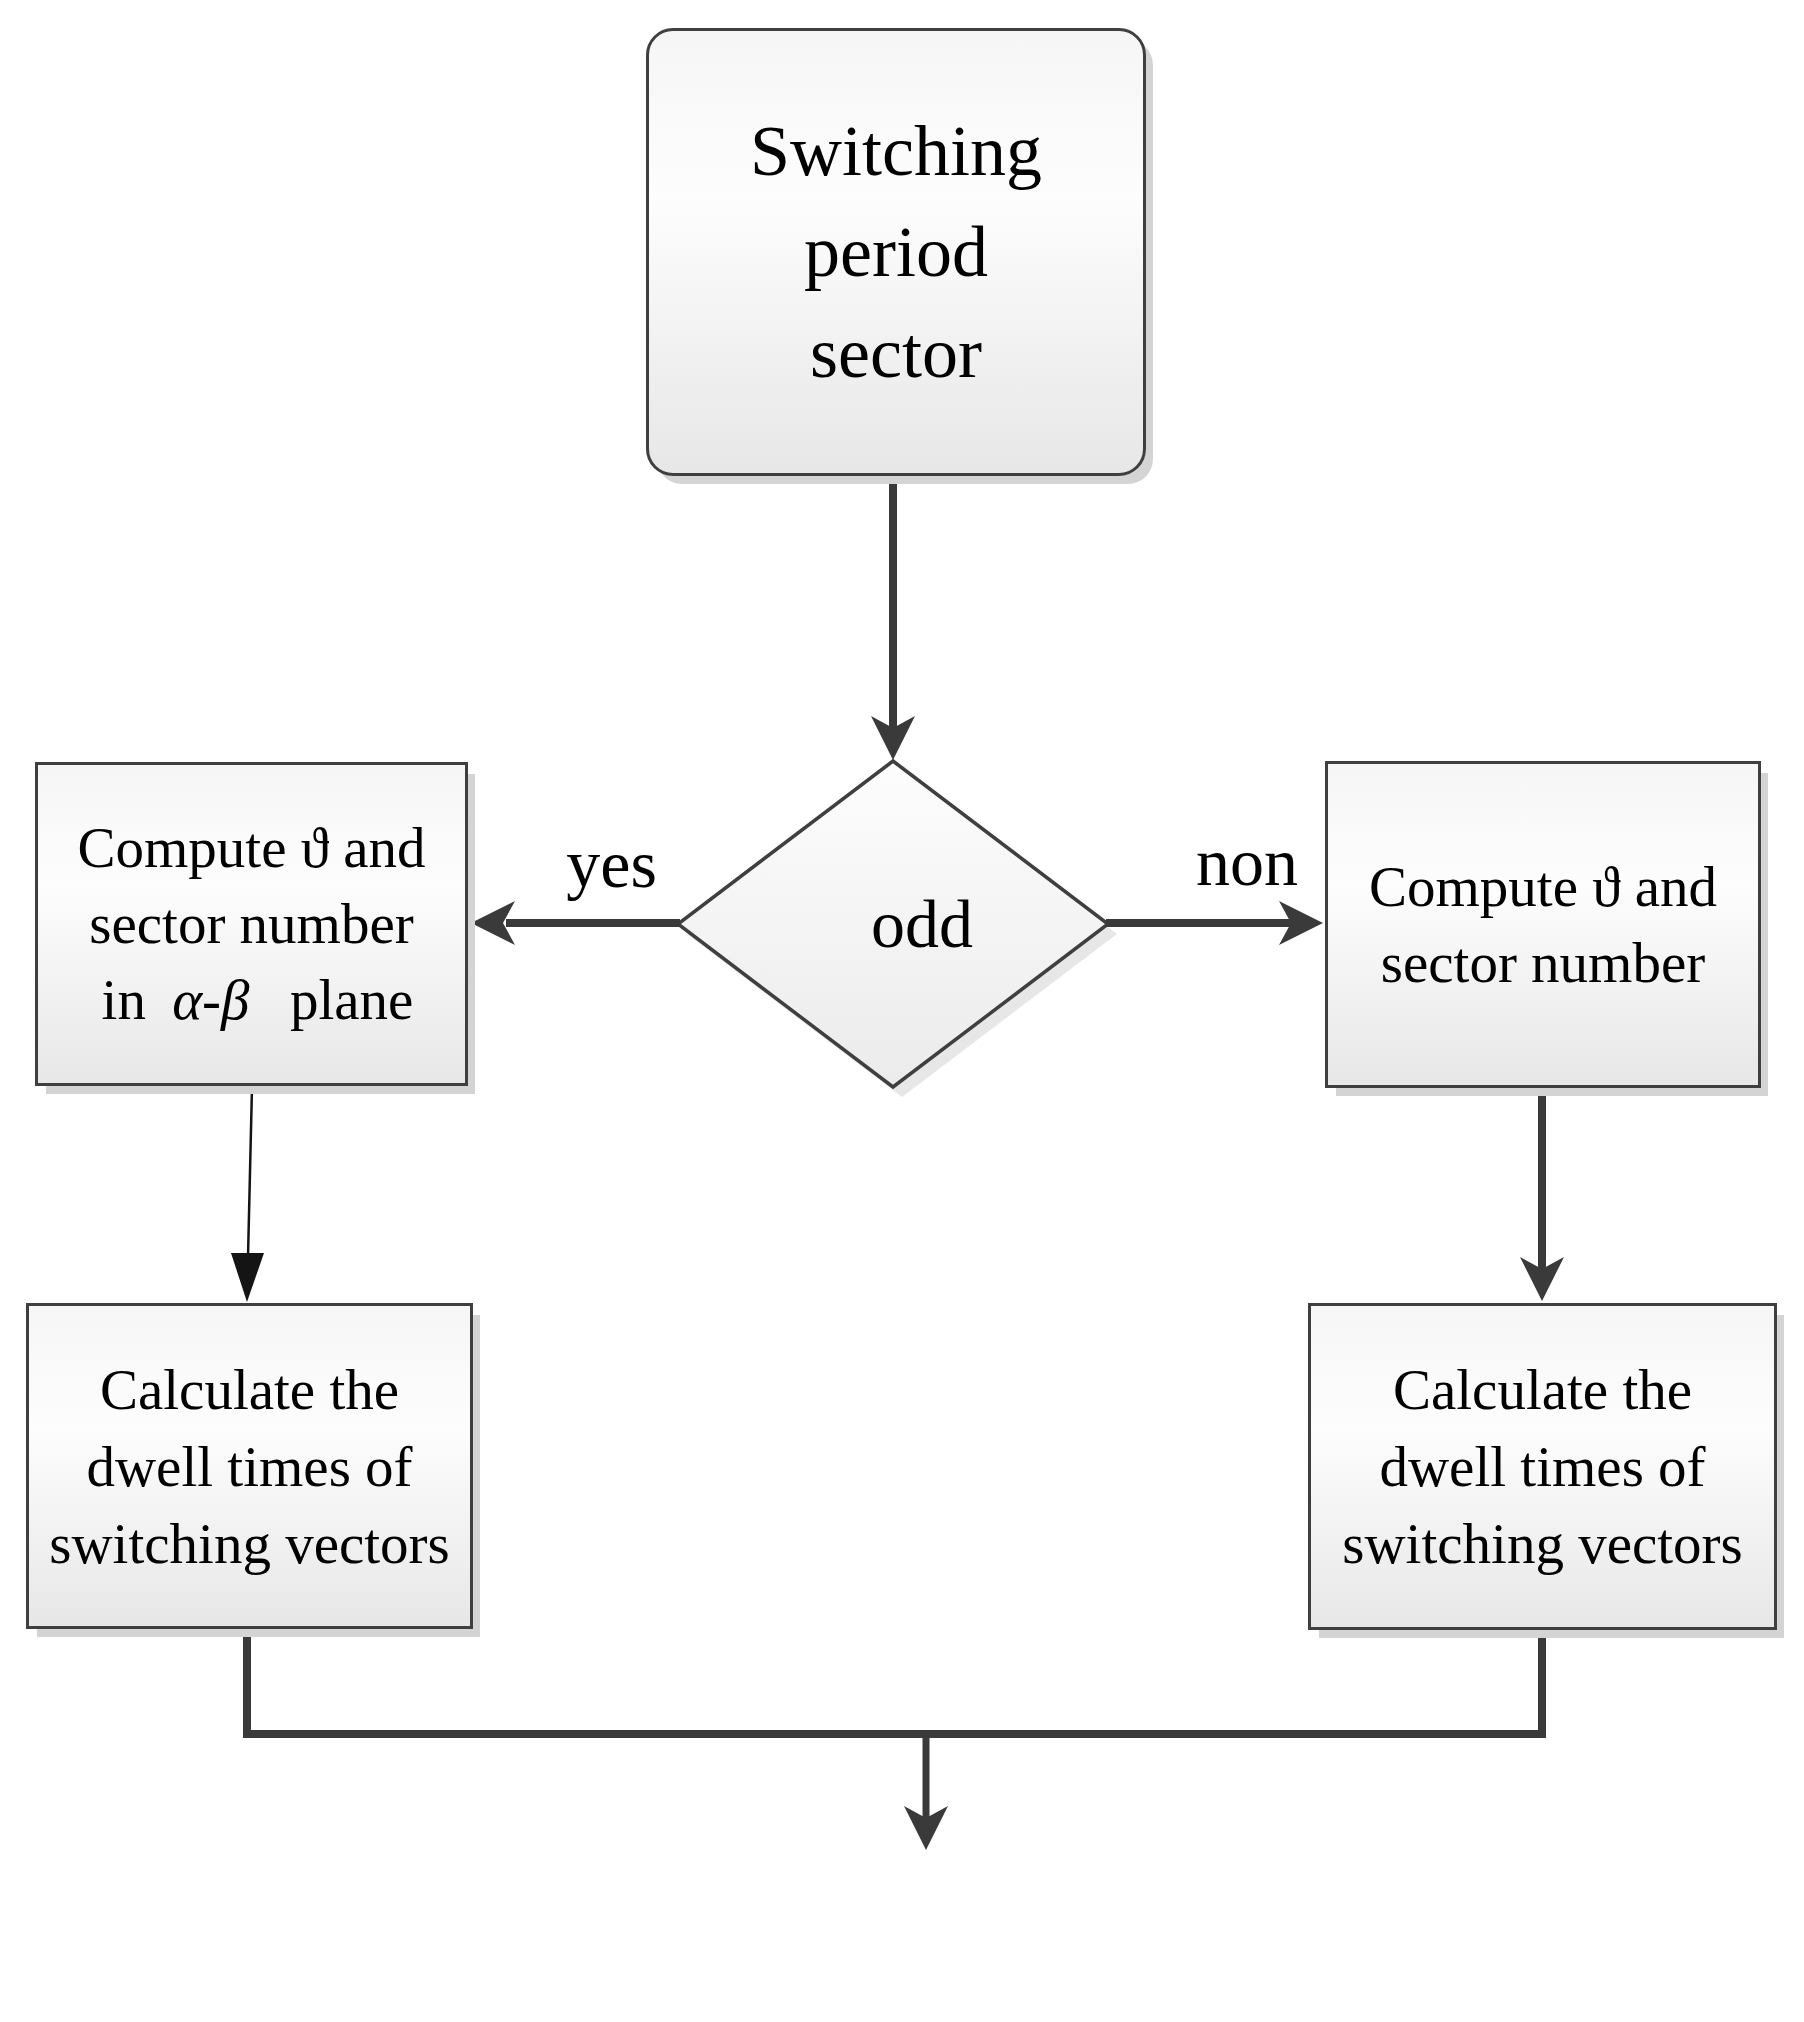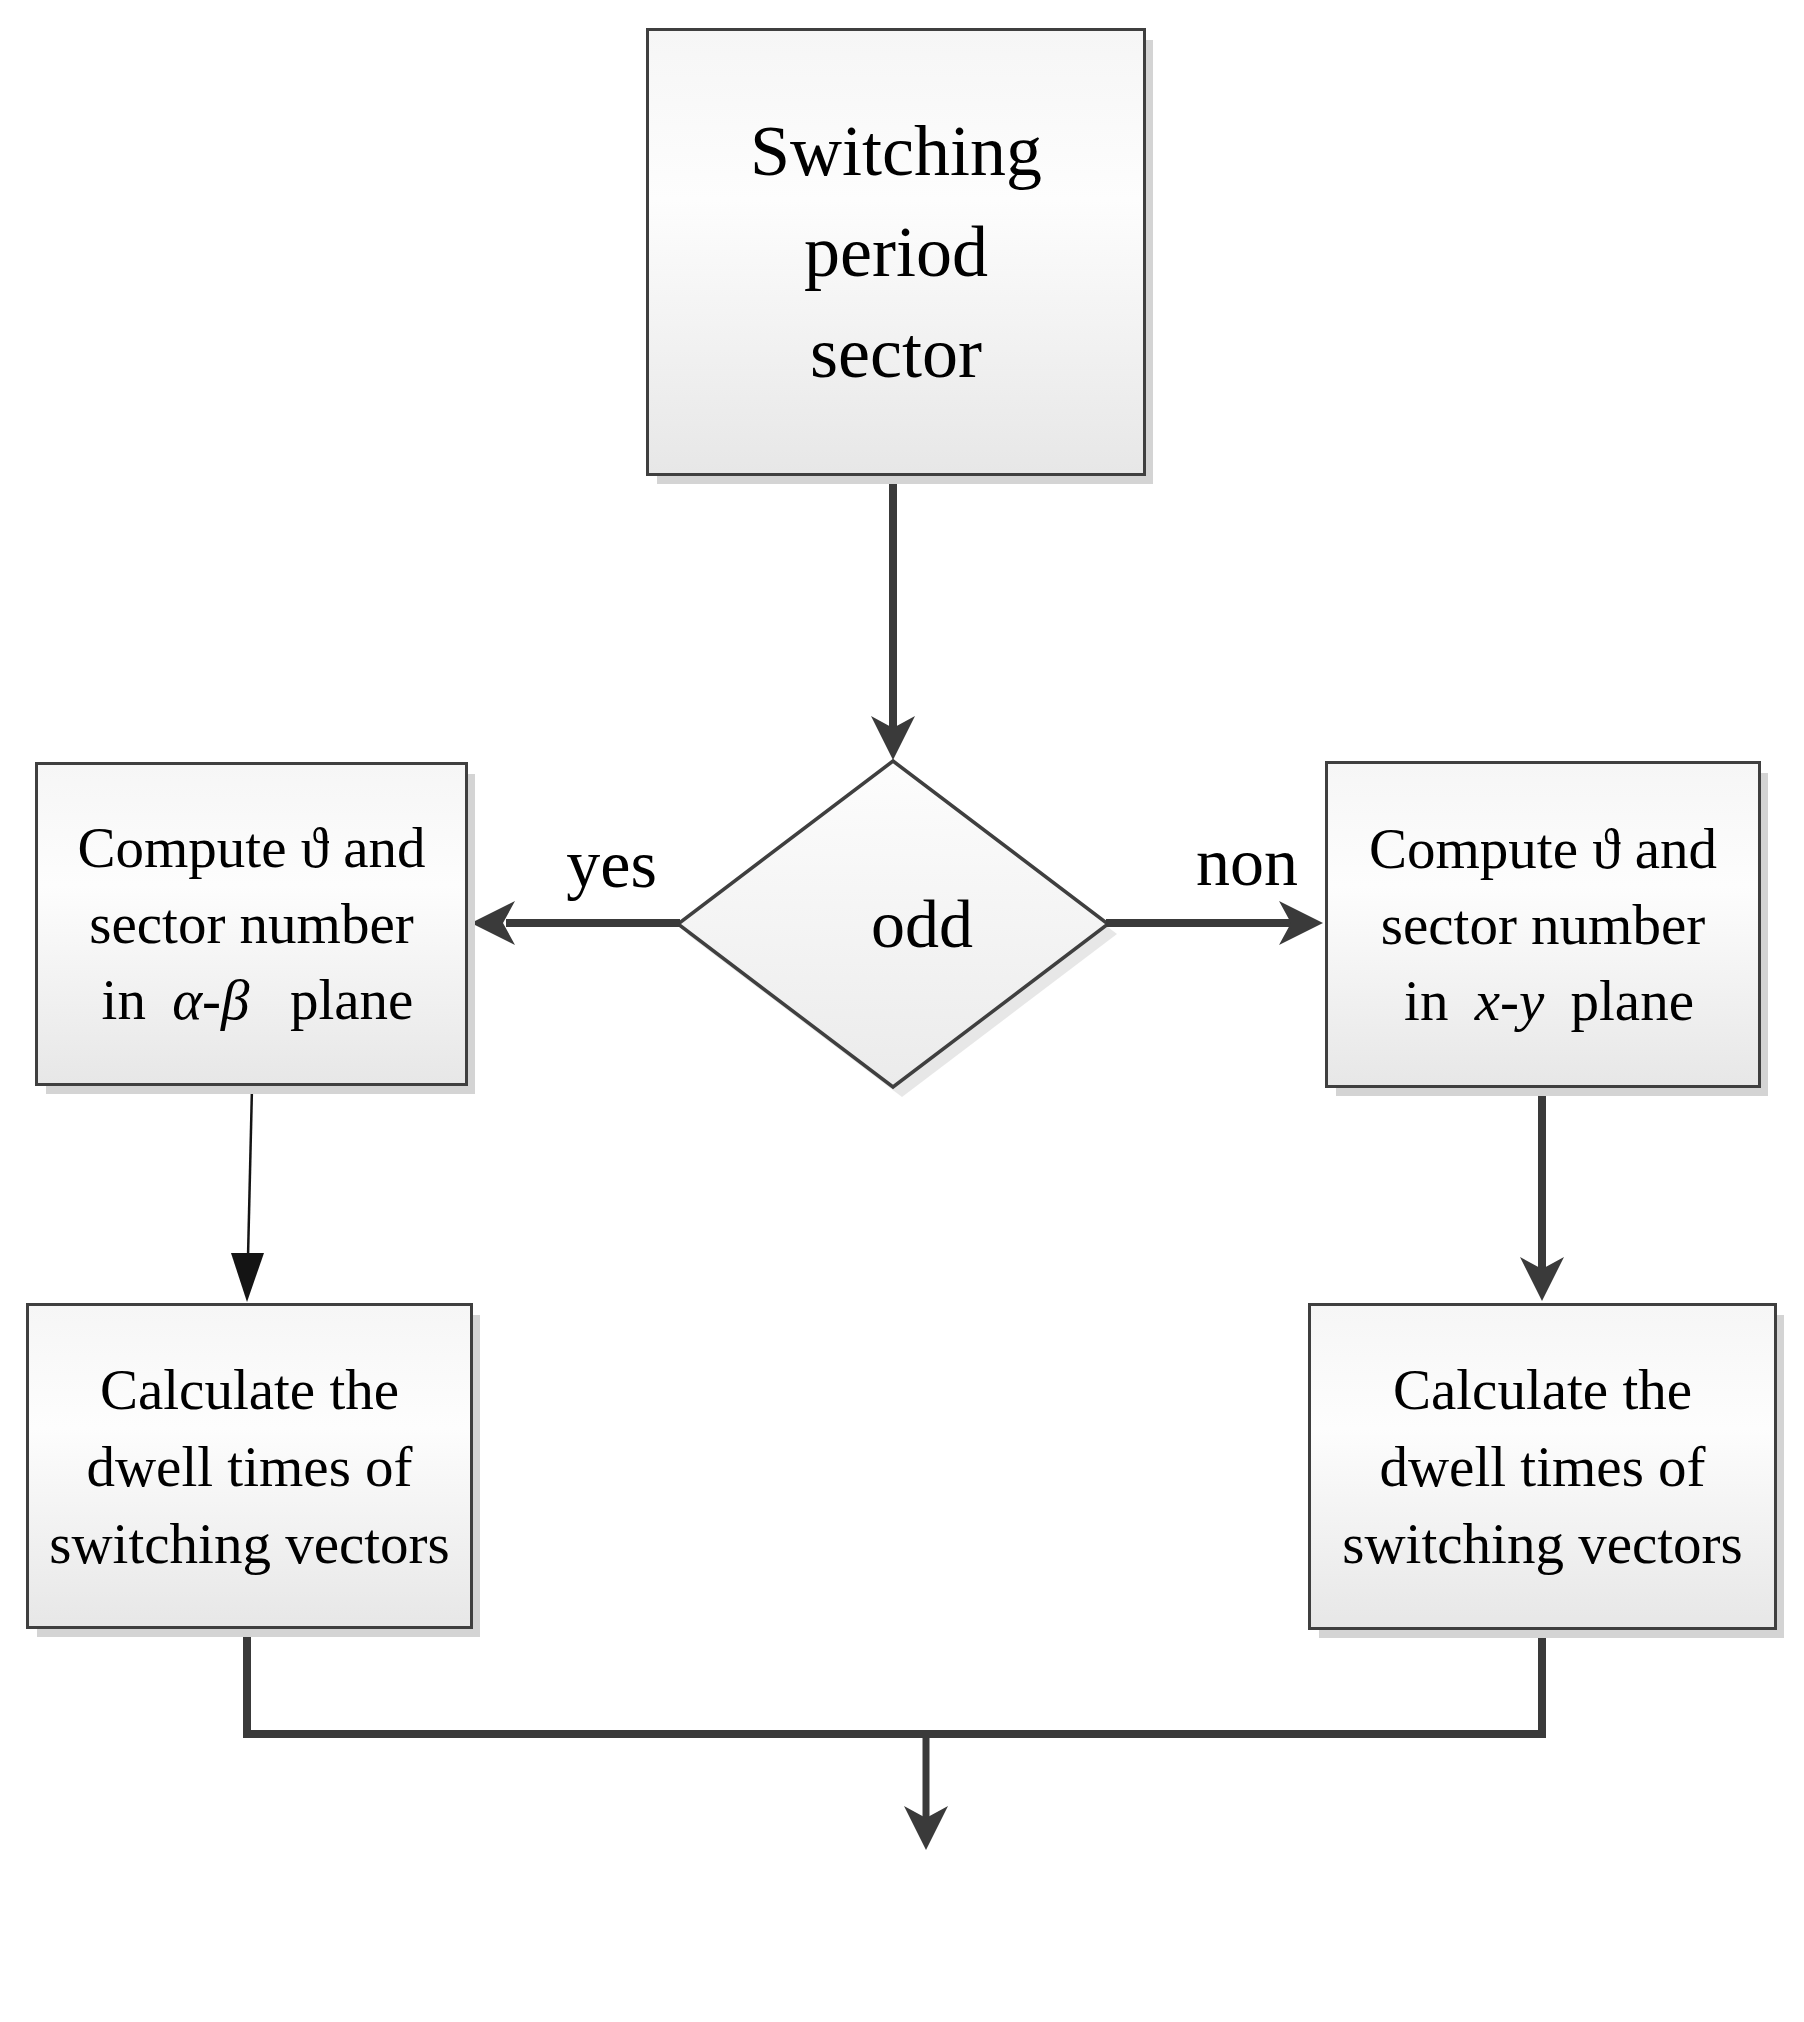--- a/index.html
+++ b/index.html
@@ -10,21 +10,21 @@
   .layer{position:absolute;left:0;top:0;z-index:1;}
   .box{
     position:absolute;box-sizing:border-box;z-index:2;
     border:3px solid var(--border,#3f3f3f);
     background:linear-gradient(180deg,var(--fill-top,#fafafa) 0%,#fdfdfd 38%,var(--fill-bottom,#e8e8e8) 100%);
     display:flex;flex-direction:column;justify-content:center;align-items:center;
     text-align:center;
     box-shadow:9px 10px 0 -2px var(--shadow,#d4d4d4);
   }
   .ln{display:block;white-space:pre;}
-  #counter{left:646px;top:28px;width:500px;height:448px;font-size:72px;line-height:101px;}
+  #counter{left:646px;top:28px;width:500px;height:448px;font-size:72px;line-height:101px;border-radius:27px;}
   #compute-ab{left:35px;top:762px;width:433px;height:324px;font-size:57px;line-height:76px;}
   #compute-xy{left:1325px;top:761px;width:436px;height:327px;font-size:57px;line-height:76px;}
   #dwell-left{left:26px;top:1303px;width:447px;height:326px;font-size:57px;line-height:77px;}
   #dwell-right{left:1308px;top:1303px;width:469px;height:327px;font-size:57px;line-height:77px;}
   #output{left:346px;top:1852px;width:1158px;height:146px;font-size:59px;letter-spacing:1px;}
   .row{display:inline;margin-left:12px;}
   .mi{font-style:italic;}
   .flabel{
     position:absolute;z-index:3;font-size:68px;line-height:60px;text-align:right;
     font-family:"Liberation Serif","DejaVu Serif",serif;color:var(--text,#000);
@@ -84,21 +84,20 @@
 
   <div class="box" id="compute-ab">
     <span class="ln">Compute ϑ and</span>
     <span class="ln">sector number</span>
     <span class="ln"><span class="row">in </span><span class="row mi">α-β</span><span class="row">  plane</span></span>
   </div>
 
   <div class="box" id="compute-xy">
     <span class="ln">Compute ϑ and</span>
     <span class="ln">sector number</span>
-    <span class="ln"><span class="row">in </span><span class="row mi">x-y</span><span class="row"> plane</span></span>
   </div>
 
   <div class="box" id="dwell-left">
     <span class="ln">Calculate the</span>
     <span class="ln">dwell times of</span>
     <span class="ln">switching vectors</span>
   </div>
 
   <div class="box" id="dwell-right">
     <span class="ln">Calculate the</span>

